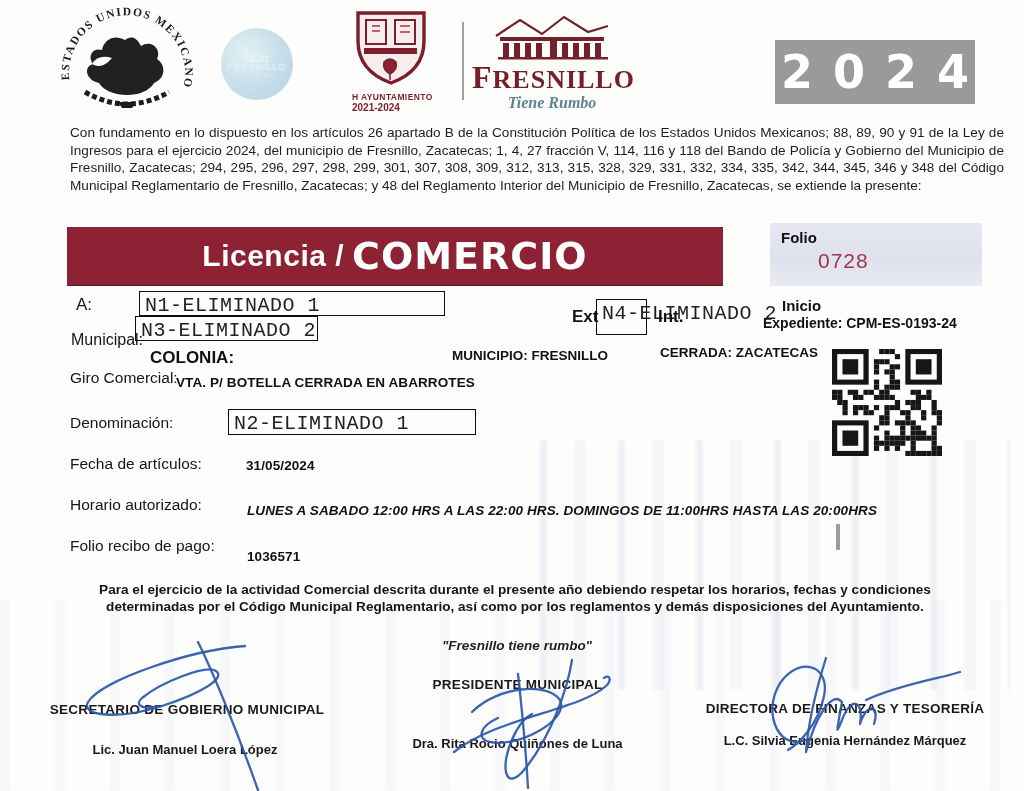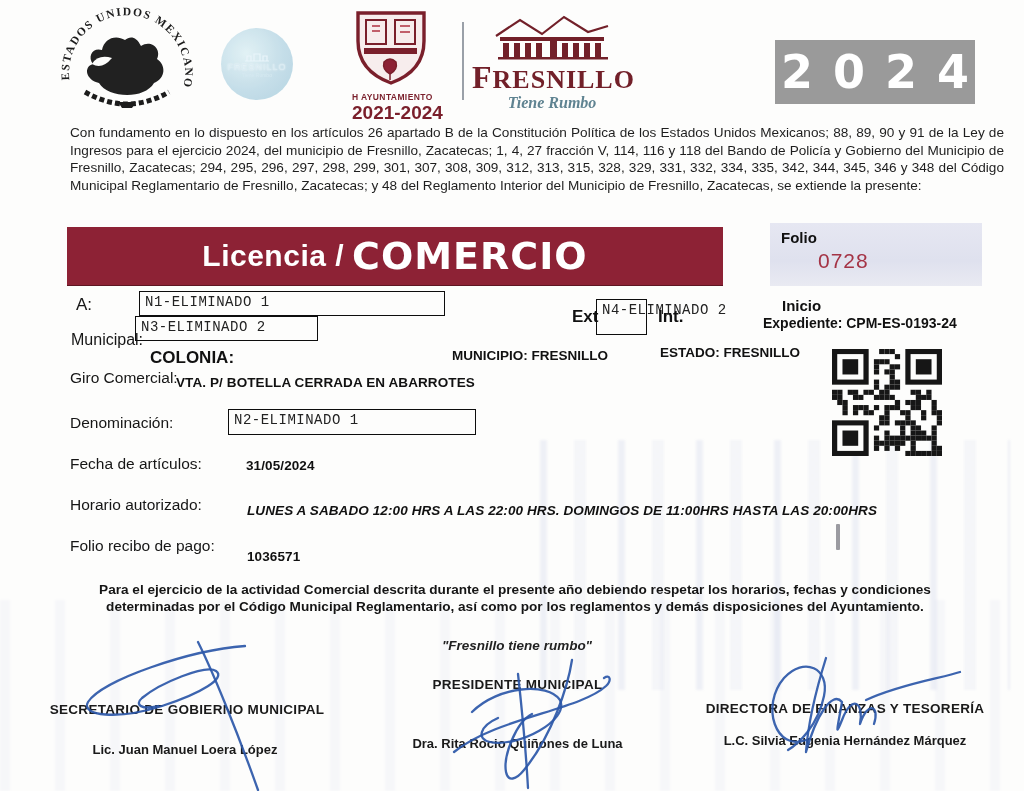--- a/index.html
+++ b/index.html
@@ -28,21 +28,21 @@
   .hologram {
     position:absolute; left:221px; top:28px; width:72px; height:72px; border-radius:50%;
     background:radial-gradient(circle at 35% 35%, #ddf0f4 0%, #bcd9e6 55%, #a9cede 100%);
     opacity:.85; display:flex; flex-direction:column; align-items:center; justify-content:center;
     color:#eaf6fb; text-align:center;
   }
   .hologram .holo-name { font-size:9px; letter-spacing:1px; color:#d4e9f2; text-shadow:0 0 2px #fff; }
   .hologram .holo-sub { font-size:5px; color:#cfe6ef; }
   .crest { position:absolute; left:352px; top:10px; width:100px; color:#7a1f2b; }
   .crest .crest-l1 { font-size:8.5px; font-weight:bold; margin-top:2px; letter-spacing:.4px; }
-  .crest .crest-l2 { font-size:19px; font-weight:bold; }
+  .crest .crest-l2 { font-size:10px; font-weight:bold; }
   .hdr-divider { position:absolute; left:462px; top:22px; width:2px; height:78px; background:#9aa0a8; }
   .fres-logo { position:absolute; left:472px; top:14px; width:160px; text-align:center; }
   .fres-word {
     font-family:"Liberation Serif", serif; font-weight:bold; color:#722029;
     font-size:26px; letter-spacing:1px; line-height:26px;
   }
   .fres-word::first-letter { font-size:32px; }
   .fres-slogan {
     font-family:"Liberation Serif", serif; font-style:italic; font-weight:bold;
     color:#5f8391; font-size:16px; margin-top:1px;
@@ -74,21 +74,21 @@
   }
   .folio-label { position:absolute; left:11px; top:6px; font-size:15px; font-weight:bold; color:#111; }
   .folio-value { position:absolute; left:48px; top:26px; font-size:21px; color:#a43345; letter-spacing:1px; }
 
   
   .lbl { position:absolute; font-size:15.5px; color:#161616; }
   .lbl-sm { position:absolute; font-size:17px; font-weight:bold; color:#111; }
   .val { position:absolute; font-size:13.5px; font-weight:bold; color:#111; letter-spacing:.1px; }
   .mono-box {
     position:absolute; border:1.6px solid #0d0d0d; background:transparent;
-    font-family:"Liberation Mono", monospace; font-size:14px; color:#222;
+    font-family:"Liberation Mono", monospace; font-size:20px; color:#222;
     padding:2px 0 0 5px; letter-spacing:.5px; white-space:nowrap;
   }
   .mono-overflow { overflow:visible; }
   .inicio { position:absolute; left:782px; top:297px; font-size:15px; font-weight:bold; color:#111; }
   .expediente { position:absolute; left:763px; top:315px; font-size:14px; font-weight:bold; color:#111; }
   .qr { position:absolute; left:832px; top:349px; width:110px; height:107px; }
 
   
   .terms {
     position:absolute; left:57px; top:581px; width:916px; text-align:center;
@@ -192,21 +192,21 @@
   <span class="lbl-sm" style="left:658px; top:307px;">Int.</span>
 
   <span class="inicio">Inicio</span>
   <span class="expediente">Expediente: CPM-ES-0193-24</span>
 
   <span class="lbl" style="left:71px; top:331px; font-size:16px;">Municipal:</span>
   <div class="mono-box" style="left:135px; top:316px; width:183px; height:25px;">N3-ELIMINADO 2</div>
 
   <span class="lbl-sm" style="left:150px; top:348px;">COLONIA:</span>
   <span class="lbl-sm" style="left:452px; top:348px; font-size:13.5px;">MUNICIPIO: FRESNILLO</span>
-  <span class="lbl-sm" style="left:660px; top:345px; font-size:13.5px;">ESTADO: FRESNILLO</span>
+  <span class="lbl-sm" style="left:660px; top:345px; font-size:13.5px;">CERRADA: ZACATECAS</span>
 
   <span class="lbl" style="left:70px; top:369px;">Giro Comercial:</span>
   <span class="val" style="left:176px; top:375px;">VTA. P/ BOTELLA CERRADA EN ABARROTES</span>
 
   <svg class="qr" viewBox="0 0 21 21" preserveAspectRatio="none">
       <rect x="9" y="0" width="1" height="1" fill="#161616"></rect>
       <rect x="10" y="0" width="1" height="1" fill="#161616"></rect>
       <rect x="11" y="0" width="1" height="1" fill="#161616"></rect>
       <rect x="12" y="1" width="1" height="1" fill="#161616"></rect>
       <rect x="8" y="2" width="1" height="1" fill="#161616"></rect>

